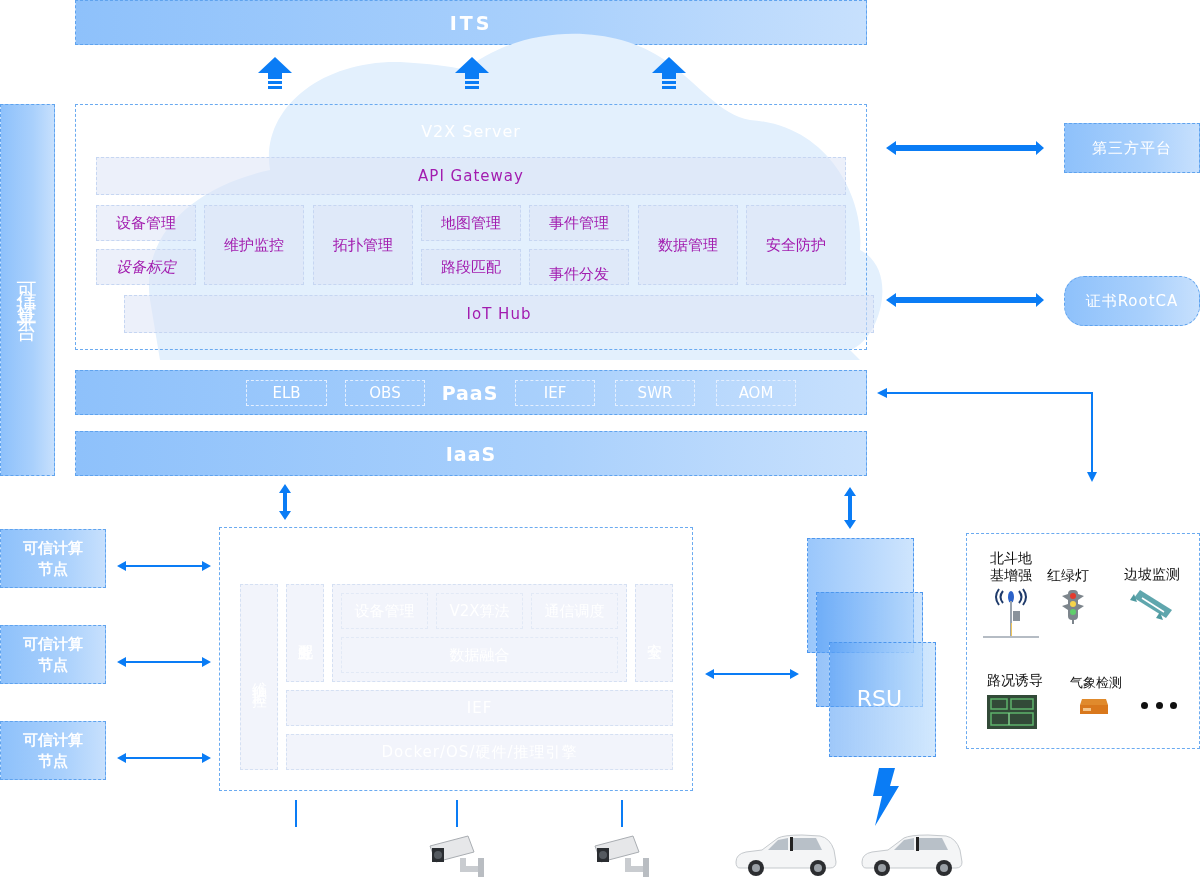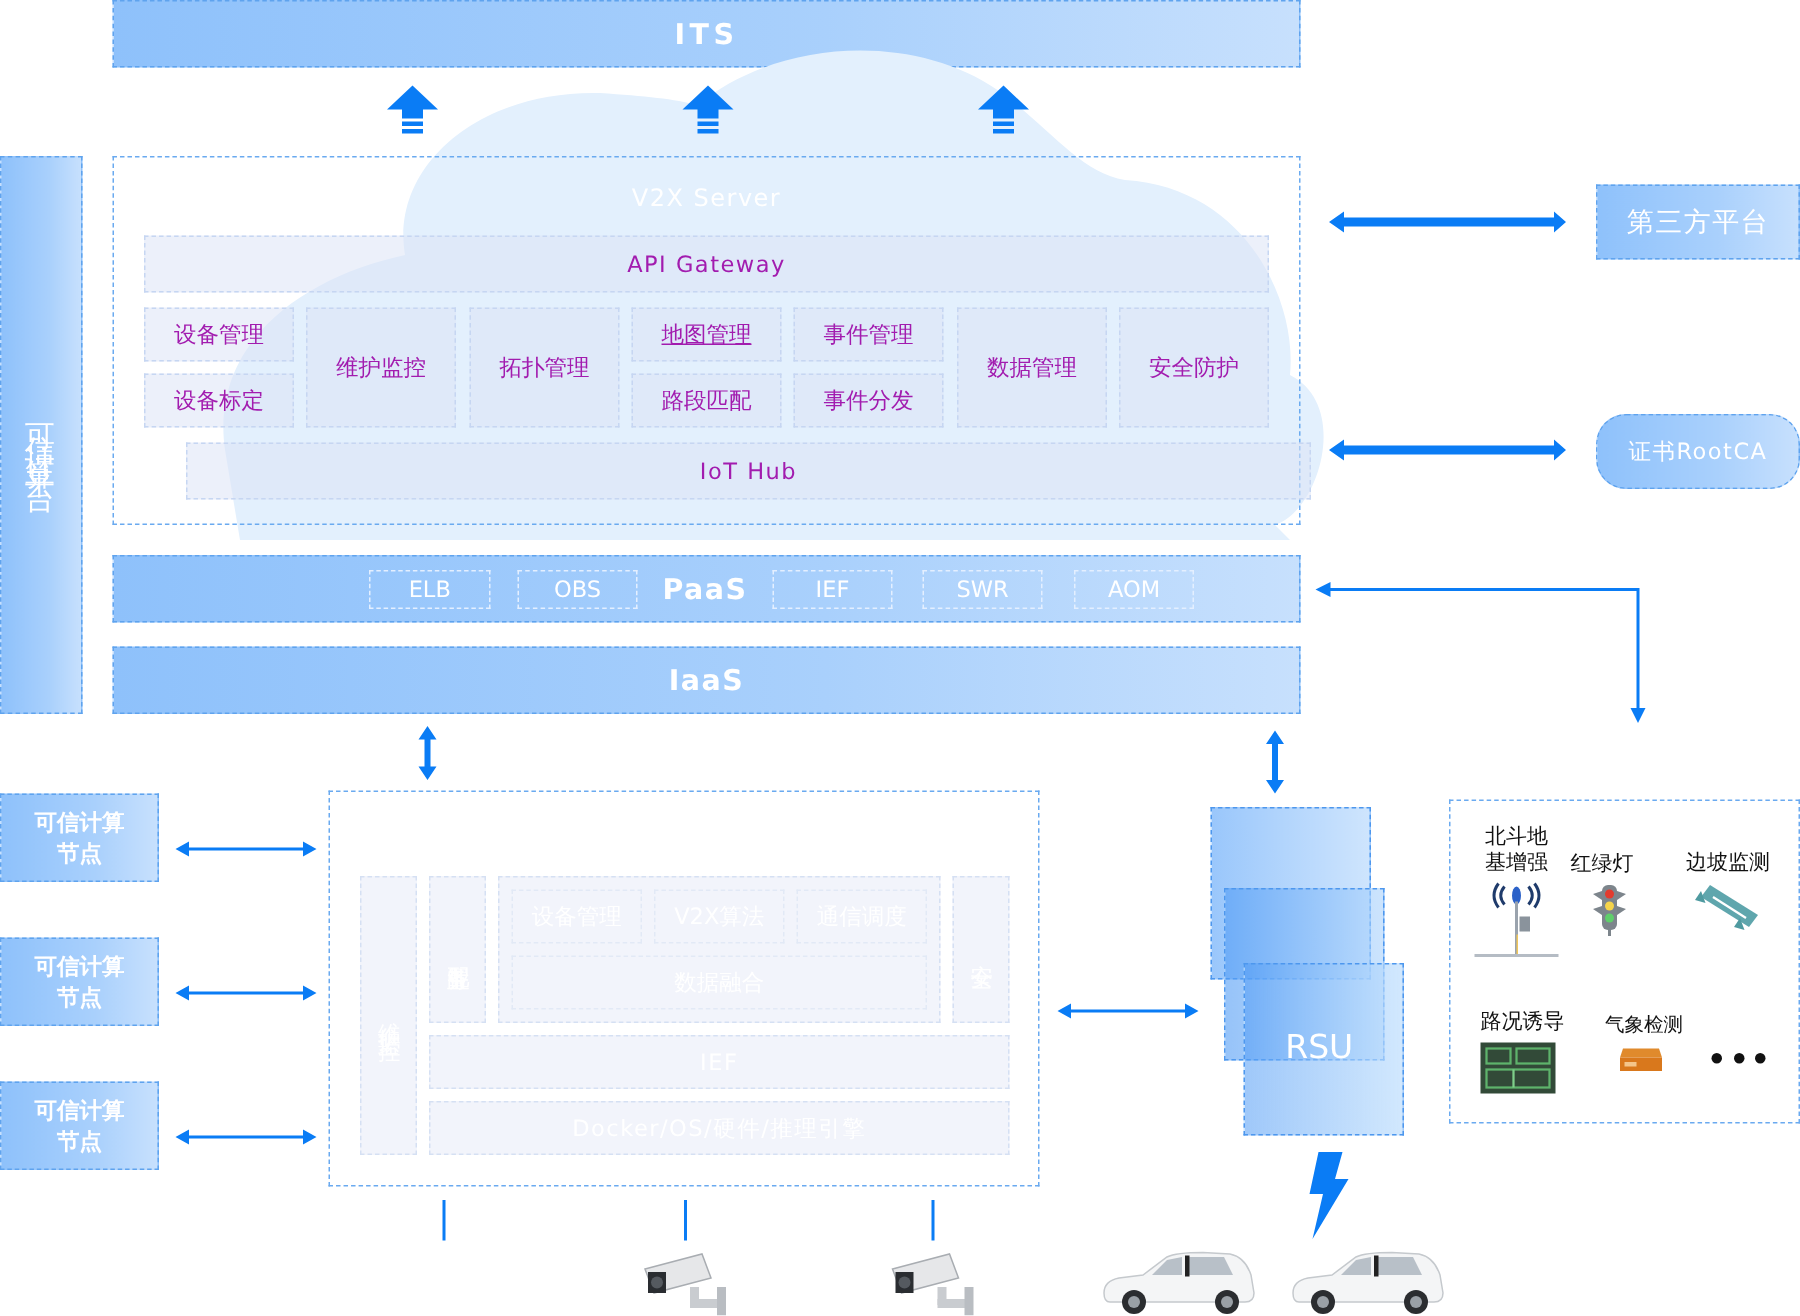--- a/index.html
+++ b/index.html
@@ -46,39 +46,39 @@
 <div class="abs center" style="left:75px; top:118px; width:792px; height:26px;">
   <span style="font-size:16px; letter-spacing:1px;">V2X Server</span>
 </div>
 <div class="abs ghost center" style="left:96px; top:157px; width:750px; height:38px;">
   <span style="font-size:15px; letter-spacing:1px;">API Gateway</span>
 </div>
 
 <div class="abs ghost center" style="left:96px; top:205px; width:100px; height:36px; font-size:15px;">
     <span>设备管理</span>
   </div>
-<div class="abs ghost center" style="left:96px; top:249px; width:100px; height:36px; font-size:15px;">
+<div class="abs ghost center" style="left:96px; top:249px; width:100px; height:36px; font-size:15px;font-style:italic;">
     <span>设备标定</span>
   </div>
 <div class="abs ghost center" style="left:204px; top:205px; width:100px; height:80px; font-size:15px;">
     <span>维护监控</span>
   </div>
 <div class="abs ghost center" style="left:313px; top:205px; width:100px; height:80px; font-size:15px;font-family:Liberation Serif, serif;">
     <span>拓扑管理</span>
   </div>
-<div class="abs ghost center" style="left:421px; top:205px; width:100px; height:36px; font-size:15px;text-decoration:underline;">
+<div class="abs ghost center" style="left:421px; top:205px; width:100px; height:36px; font-size:15px;">
     <span>地图管理</span>
   </div>
 <div class="abs ghost center" style="left:421px; top:249px; width:100px; height:36px; font-size:15px;">
     <span>路段匹配</span>
   </div>
 <div class="abs ghost center" style="left:529px; top:205px; width:100px; height:36px; font-size:15px;">
     <span>事件管理</span>
   </div>
-<div class="abs ghost center" style="left:529px; top:249px; width:100px; height:36px; font-size:15px;">
+<div class="abs ghost center" style="left:529px; top:249px; width:100px; height:36px; font-size:15px;align-items:flex-end;">
     <span>事件分发</span>
   </div>
 <div class="abs ghost center" style="left:638px; top:205px; width:100px; height:80px; font-size:15px;">
     <span>数据管理</span>
   </div>
 <div class="abs ghost center" style="left:746px; top:205px; width:100px; height:80px; font-size:15px;">
     <span>安全防护</span>
   </div>
 
 <div class="abs ghost center" style="left:96px; top:295px; width:750px; height:38px;margin-left:28px;">
@@ -110,21 +110,21 @@
 </div>
 
 <div class="abs grad center" style="left:0; top:104px; width:55px; height:372px;">
   <span class="vert" style="font-size:20px; letter-spacing:8px;">可信计算平台</span>
 </div>
 
 <svg class="abs" style="left:886px; top:140px;" width="160" height="16">
   <polygon points="0,8 10,1 10,5 150,5 150,1 158,8 150,15 150,11 10,11 10,15" fill="#0a7cf5"></polygon>
 </svg>
 <div class="abs grad center" style="left:1064px; top:123px; width:136px; height:50px;">
-  <span style="font-size:18px; letter-spacing:1px;font-family:Liberation Mono, monospace;">第三方平台</span>
+  <span style="font-size:15px; letter-spacing:1px;font-family:Liberation Mono, monospace;">第三方平台</span>
 </div>
 
 <svg class="abs" style="left:886px; top:292px;" width="160" height="16">
   <polygon points="0,8 10,1 10,5 150,5 150,1 158,8 150,15 150,11 10,11 10,15" fill="#0a7cf5"></polygon>
 </svg>
 <div class="abs grad center" style="left:1064px; top:276px; width:136px; height:50px;border-radius:20px;">
   <span style="font-size:15px; letter-spacing:1px;">证书RootCA</span>
 </div>
 
 <svg class="abs" style="left:875px; top:385px;" width="230" height="100">

